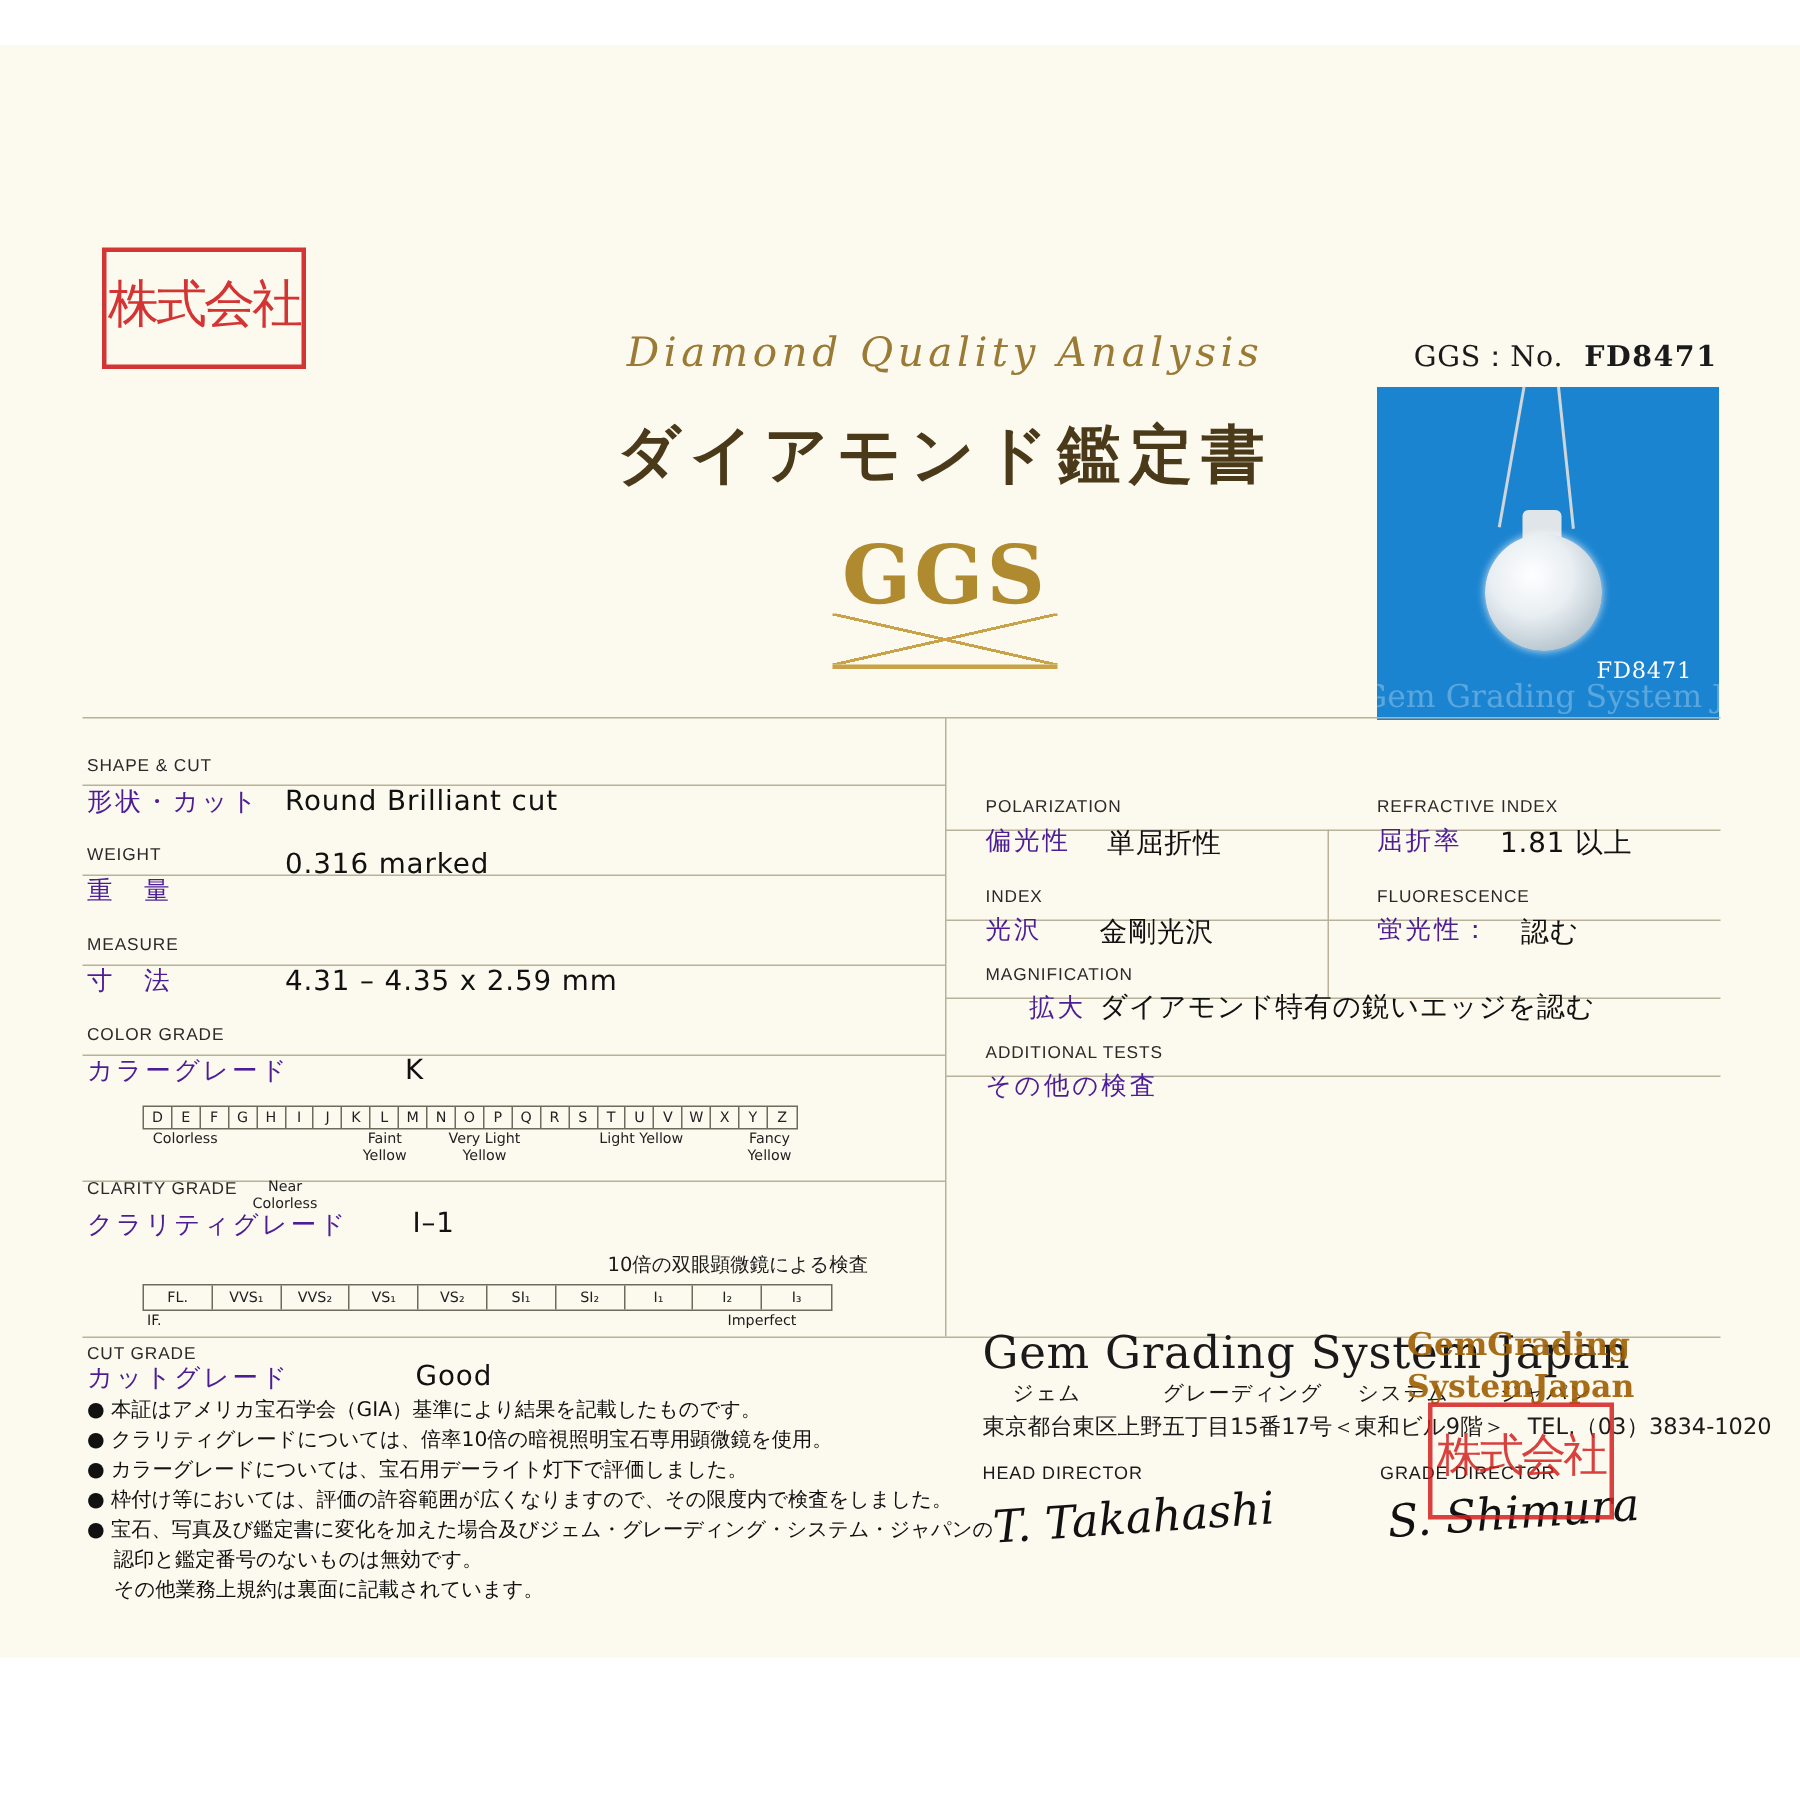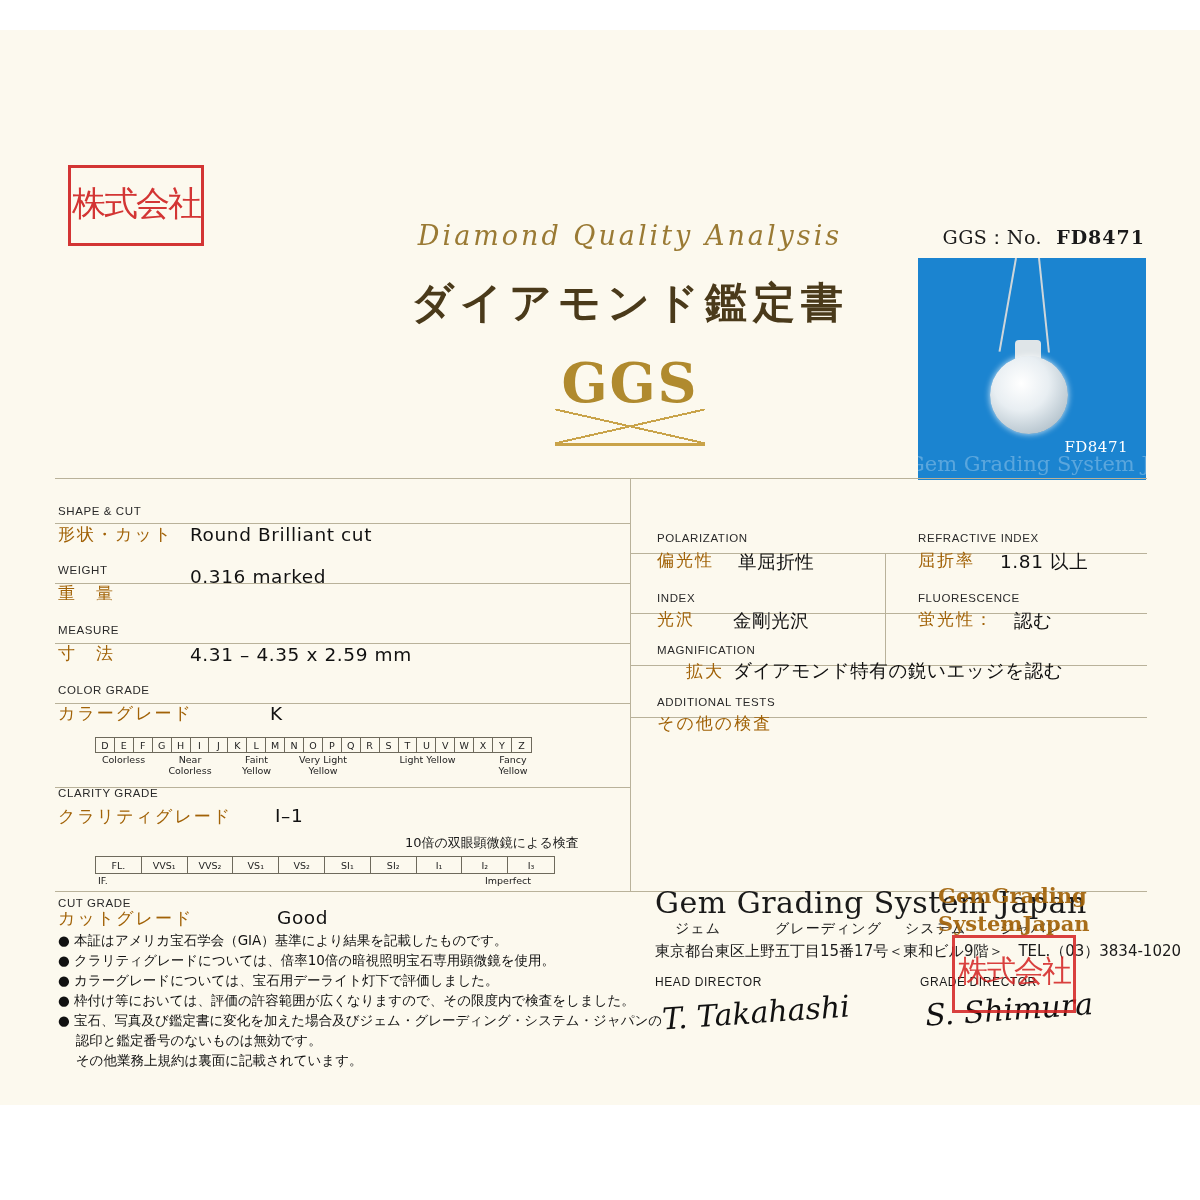--- a/index.html
+++ b/index.html
@@ -180,21 +180,21 @@
   .field-label-en {
     position: absolute;
     font-size: 11.5px;
     letter-spacing: .6px;
     color: #2a2a2a;
   }
   .field-label-jp {
     position: absolute;
     font-size: 17px;
     letter-spacing: 2px;
-    color: #a16207;
+    color: #4c1d95;
     font-family: "DejaVu Sans", sans-serif;
   }
   .field-value {
     position: absolute;
     font-size: 18.5px;
     letter-spacing: .6px;
     color: #111;
     font-family: "DejaVu Sans", sans-serif;
   }
 
@@ -389,21 +389,21 @@
       <div class="cell" style="width: 19px;">T</div>
       <div class="cell" style="width: 19px;">U</div>
       <div class="cell" style="width: 19px;">V</div>
       <div class="cell" style="width: 19px;">W</div>
       <div class="cell" style="width: 19px;">X</div>
       <div class="cell" style="width: 19px;">Y</div>
       <div class="cell" style="width: 19px;">Z</div>
     </div>
   <div class="scale-sub" id="color-scale-groups" style="left:95px; top:724px; width:437px;">
       <div style="width: 57px;">Colorless</div>
-      <div style="width: 76px;">Near
+      <div style="width: 76px; margin-top: 32px;">Near
 Colorless</div>
       <div style="width: 57px;">Faint
 Yellow</div>
       <div style="width: 76px;">Very Light Yellow</div>
       <div style="width: 133px;">Light Yellow</div>
       <div style="width: 38px;">Fancy
 Yellow</div>
     </div>
 
   <div class="field-label-en" style="left:58px; top:757px;">CLARITY GRADE</div>

